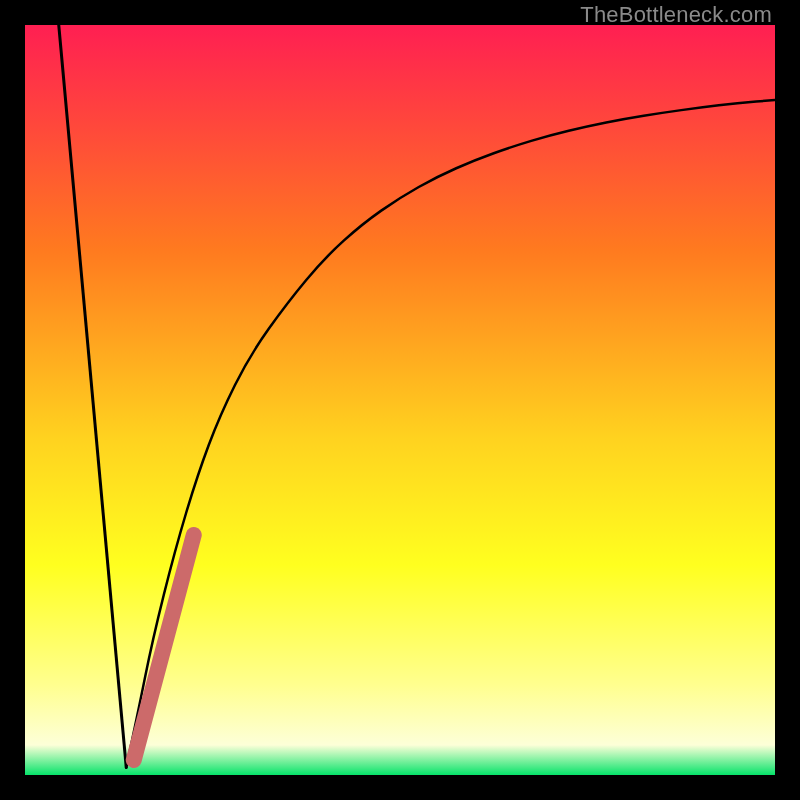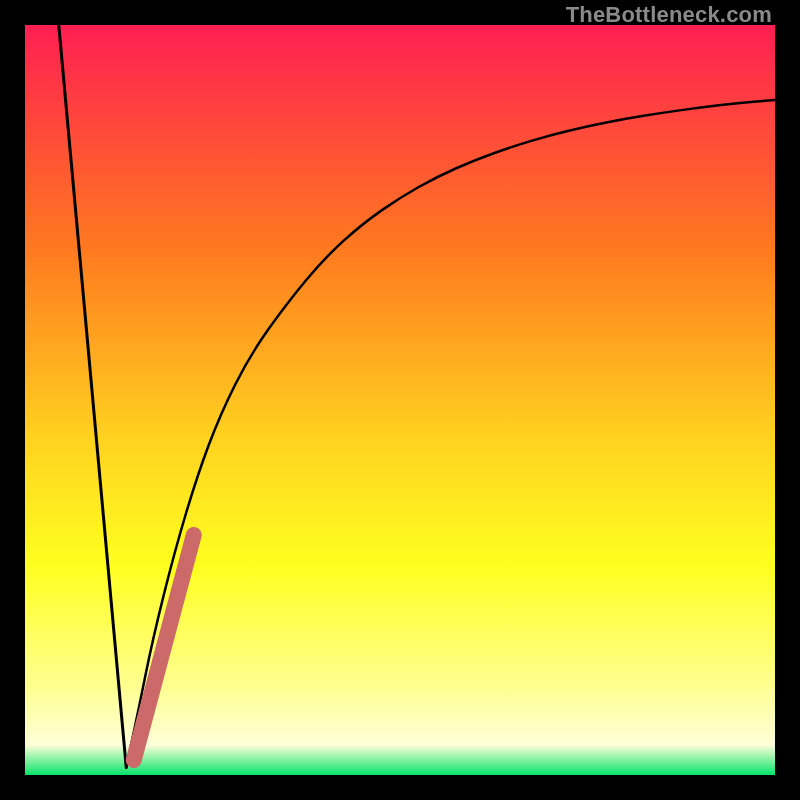--- a/index.html
+++ b/index.html
@@ -25,21 +25,21 @@
     width: 750px;
     height: 750px;
     overflow: hidden;
   }
   .watermark {
     position: absolute;
     top: 2px;
     right: 28px;
     font-family: Arial, Helvetica, sans-serif;
     font-size: 22px;
-    font-weight: 700;
+    font-weight: 400;
     color: #8a8a8a;
     letter-spacing: 0.2px;
     user-select: none;
   }
   svg {
     display: block;
   }
 </style>
 </head>
 <body>

